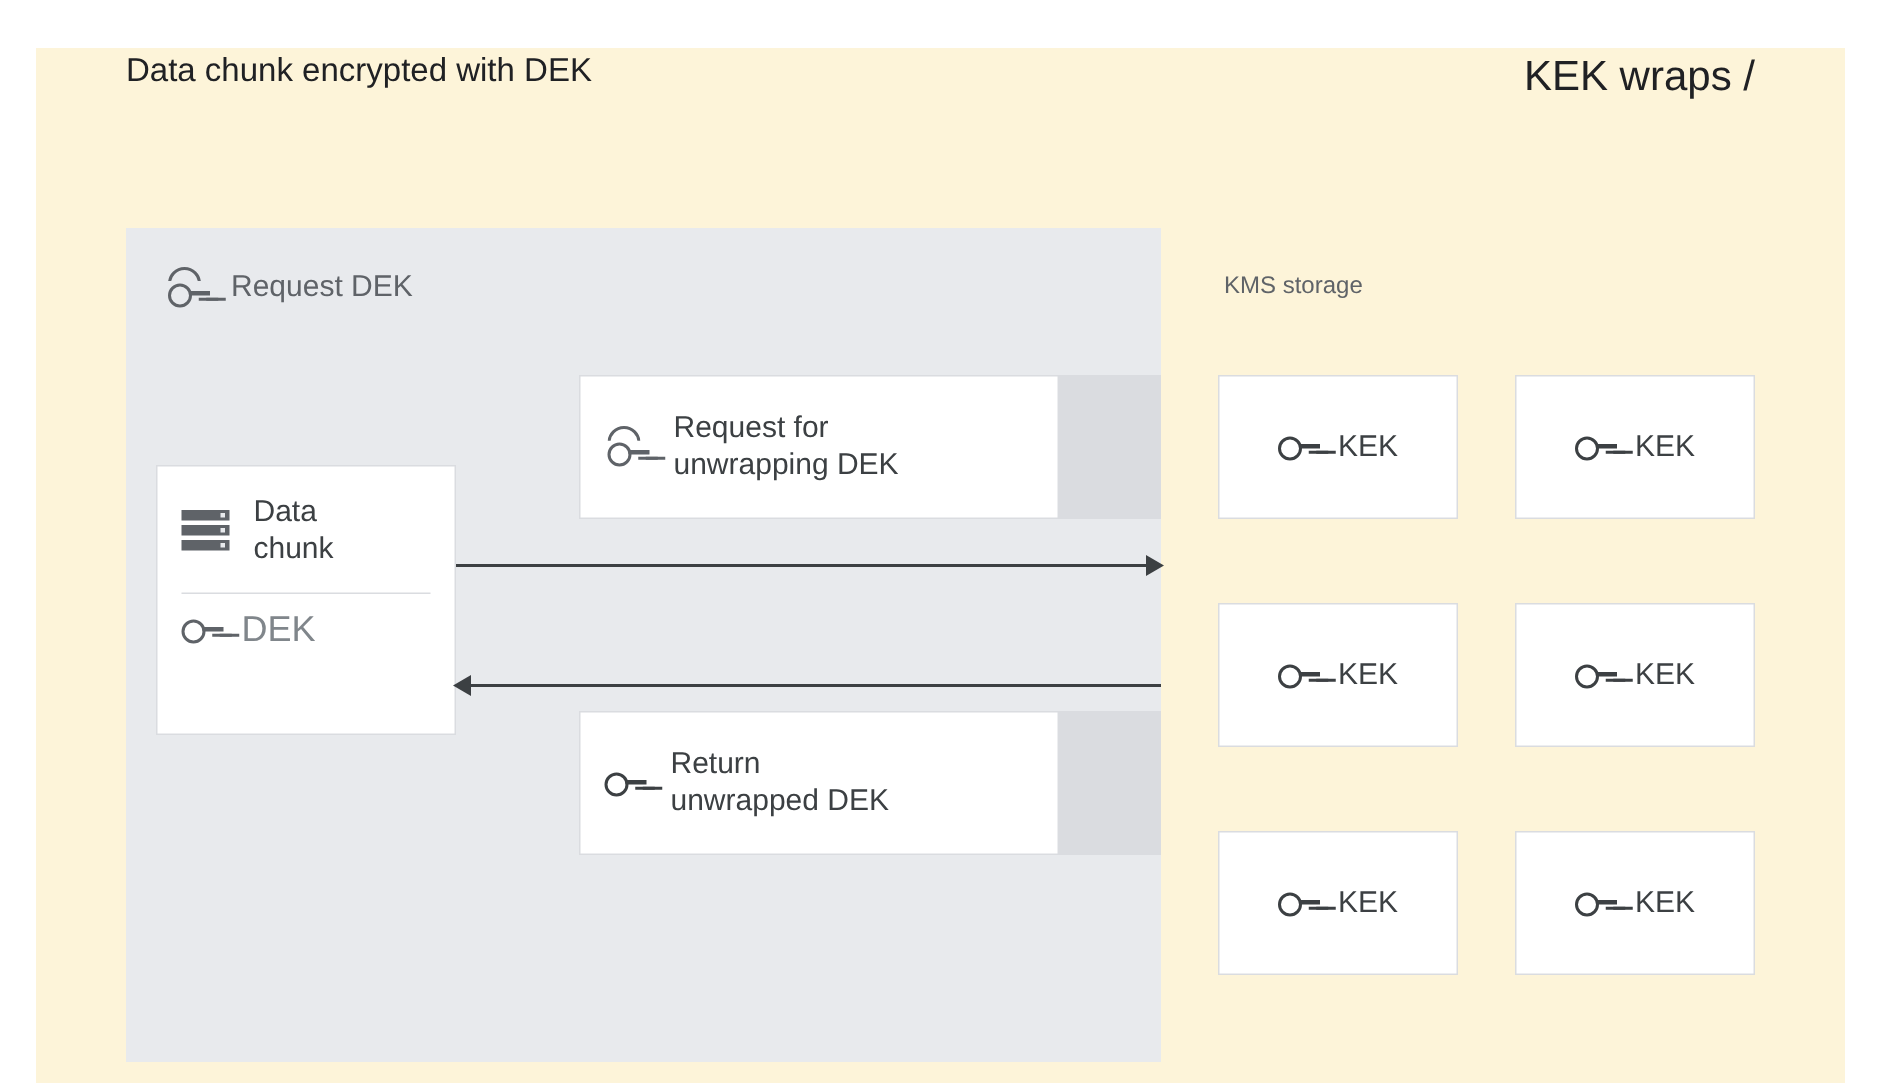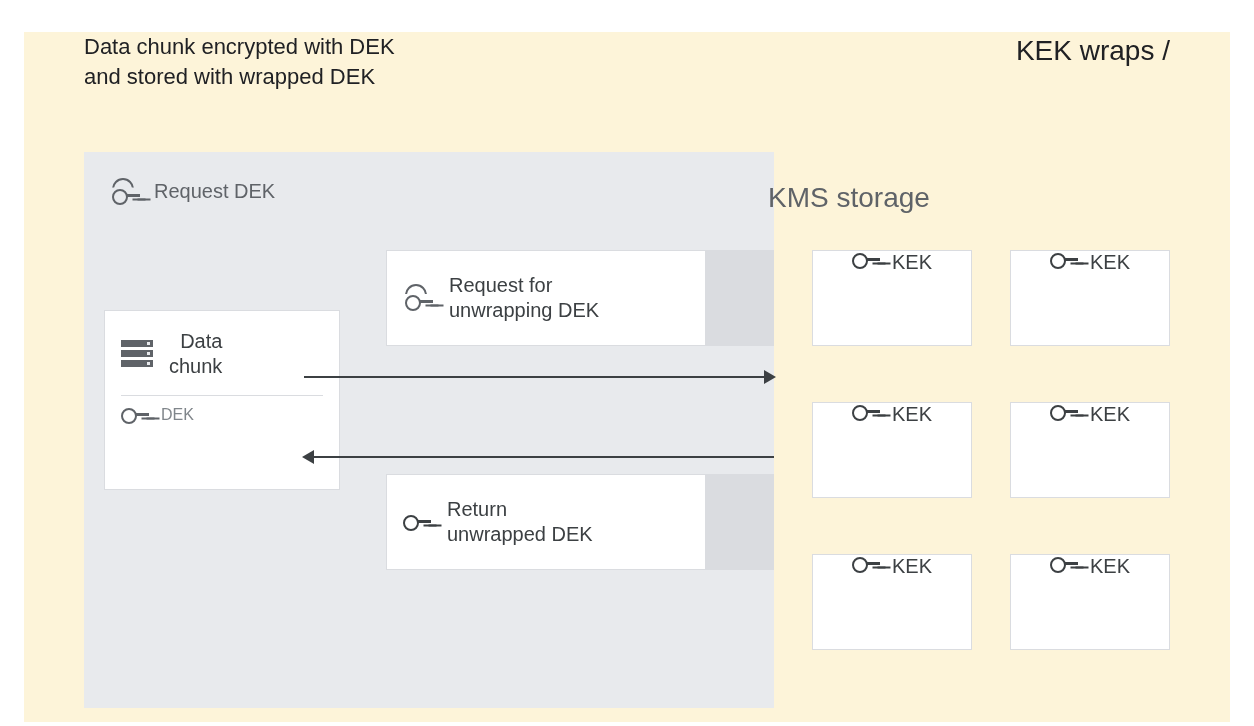--- a/index.html
+++ b/index.html
@@ -36,29 +36,28 @@
   .left-panel-title {
     position: absolute;
     left: 26px; top: 28px;
     display: flex; align-items: center; gap: 14px;
     color: #5f6368; font-size: 20px;
   }
 
   .data-chunk {
     position: absolute;
     left: 80px; top: 278px;
-    width: 236px; height: 180px;
+    width: 200px; height: 180px;
     background: #fff; border: 1px solid #dadce0;
     padding: 18px 16px 12px 16px;
-    text-align: right;
   }
   .data-chunk-top { display: flex; align-items: center; gap: 16px; }
   .data-chunk-label { font-size: 20px; color: #3c4043; line-height: 1.25; }
   .divider { border: none; border-top: 1px solid #dadce0; margin: 16px 0 10px 0; }
-  .dek-row { display: flex; align-items: center; gap: 12px; color: #80868b; font-size: 16px; }
+  .dek-row { display: flex; align-items: center; gap: 12px; color: #80868b; font-size: 24px; }
 
   .msg-box {
     position: absolute;
     left: 362px;
     width: 320px; height: 96px;
     background: #fff; border: 1px solid #dadce0;
     display: flex; align-items: center; gap: 16px;
     padding: 0 16px;
   }
   .msg-box.top { top: 218px; }
@@ -84,28 +83,28 @@
     border-top: 7px solid transparent;
     border-bottom: 7px solid transparent;
   }
   .arrow.right { left: 280px; top: 344px; width: 470px; }
   .arrow.right::after { right: -2px; top: -6px; border-left: 12px solid #3c4043; }
   .arrow.left { left: 280px; top: 424px; width: 470px; }
   .arrow.left::after { left: -2px; top: -6px; border-right: 12px solid #3c4043; }
 
   .kms-title {
     position: absolute;
-    left: 744px; top: 150px;
-    color: #5f6368; font-size: 28px;
+    left: 792px; top: 150px;
+    color: #5f6368; font-size: 16px;
   }
   .kek {
     position: absolute;
     width: 160px; height: 96px;
     background: #fff; border: 1px solid #dadce0;
-    display: flex; justify-content: center; gap: 12px;
+    display: flex; align-items: center; justify-content: center; gap: 12px;
     color: #3c4043; font-size: 20px;
   }
   .kek.c1 { left: 788px; }
   .kek.c2 { left: 986px; }
   .kek.r1 { top: 218px; }
   .kek.r2 { top: 370px; }
   .kek.r3 { top: 522px; }
 
   
   .key-icon { width: 28px; height: 18px; position: relative; display: inline-block; }
@@ -140,21 +139,20 @@
     content: ""; position: absolute; right: 3px; top: 2px; width: 3px; height: 3px; background: #e8eaed;
   }
 </style>
 </head>
 <body>
 
 <div class="canvas">
 
   <div class="header-left">
     <div>Data chunk encrypted with DEK</div>
-    <div>and stored with wrapped DEK</div>
   </div>
   <div class="header-right">
     <div>KEK wraps /</div>
   </div>
 
   <div class="left-panel">
     <div class="left-panel-title">
       <span class="wrapped-key">
         <span class="arc"></span>
         <span class="key-icon k"></span>

